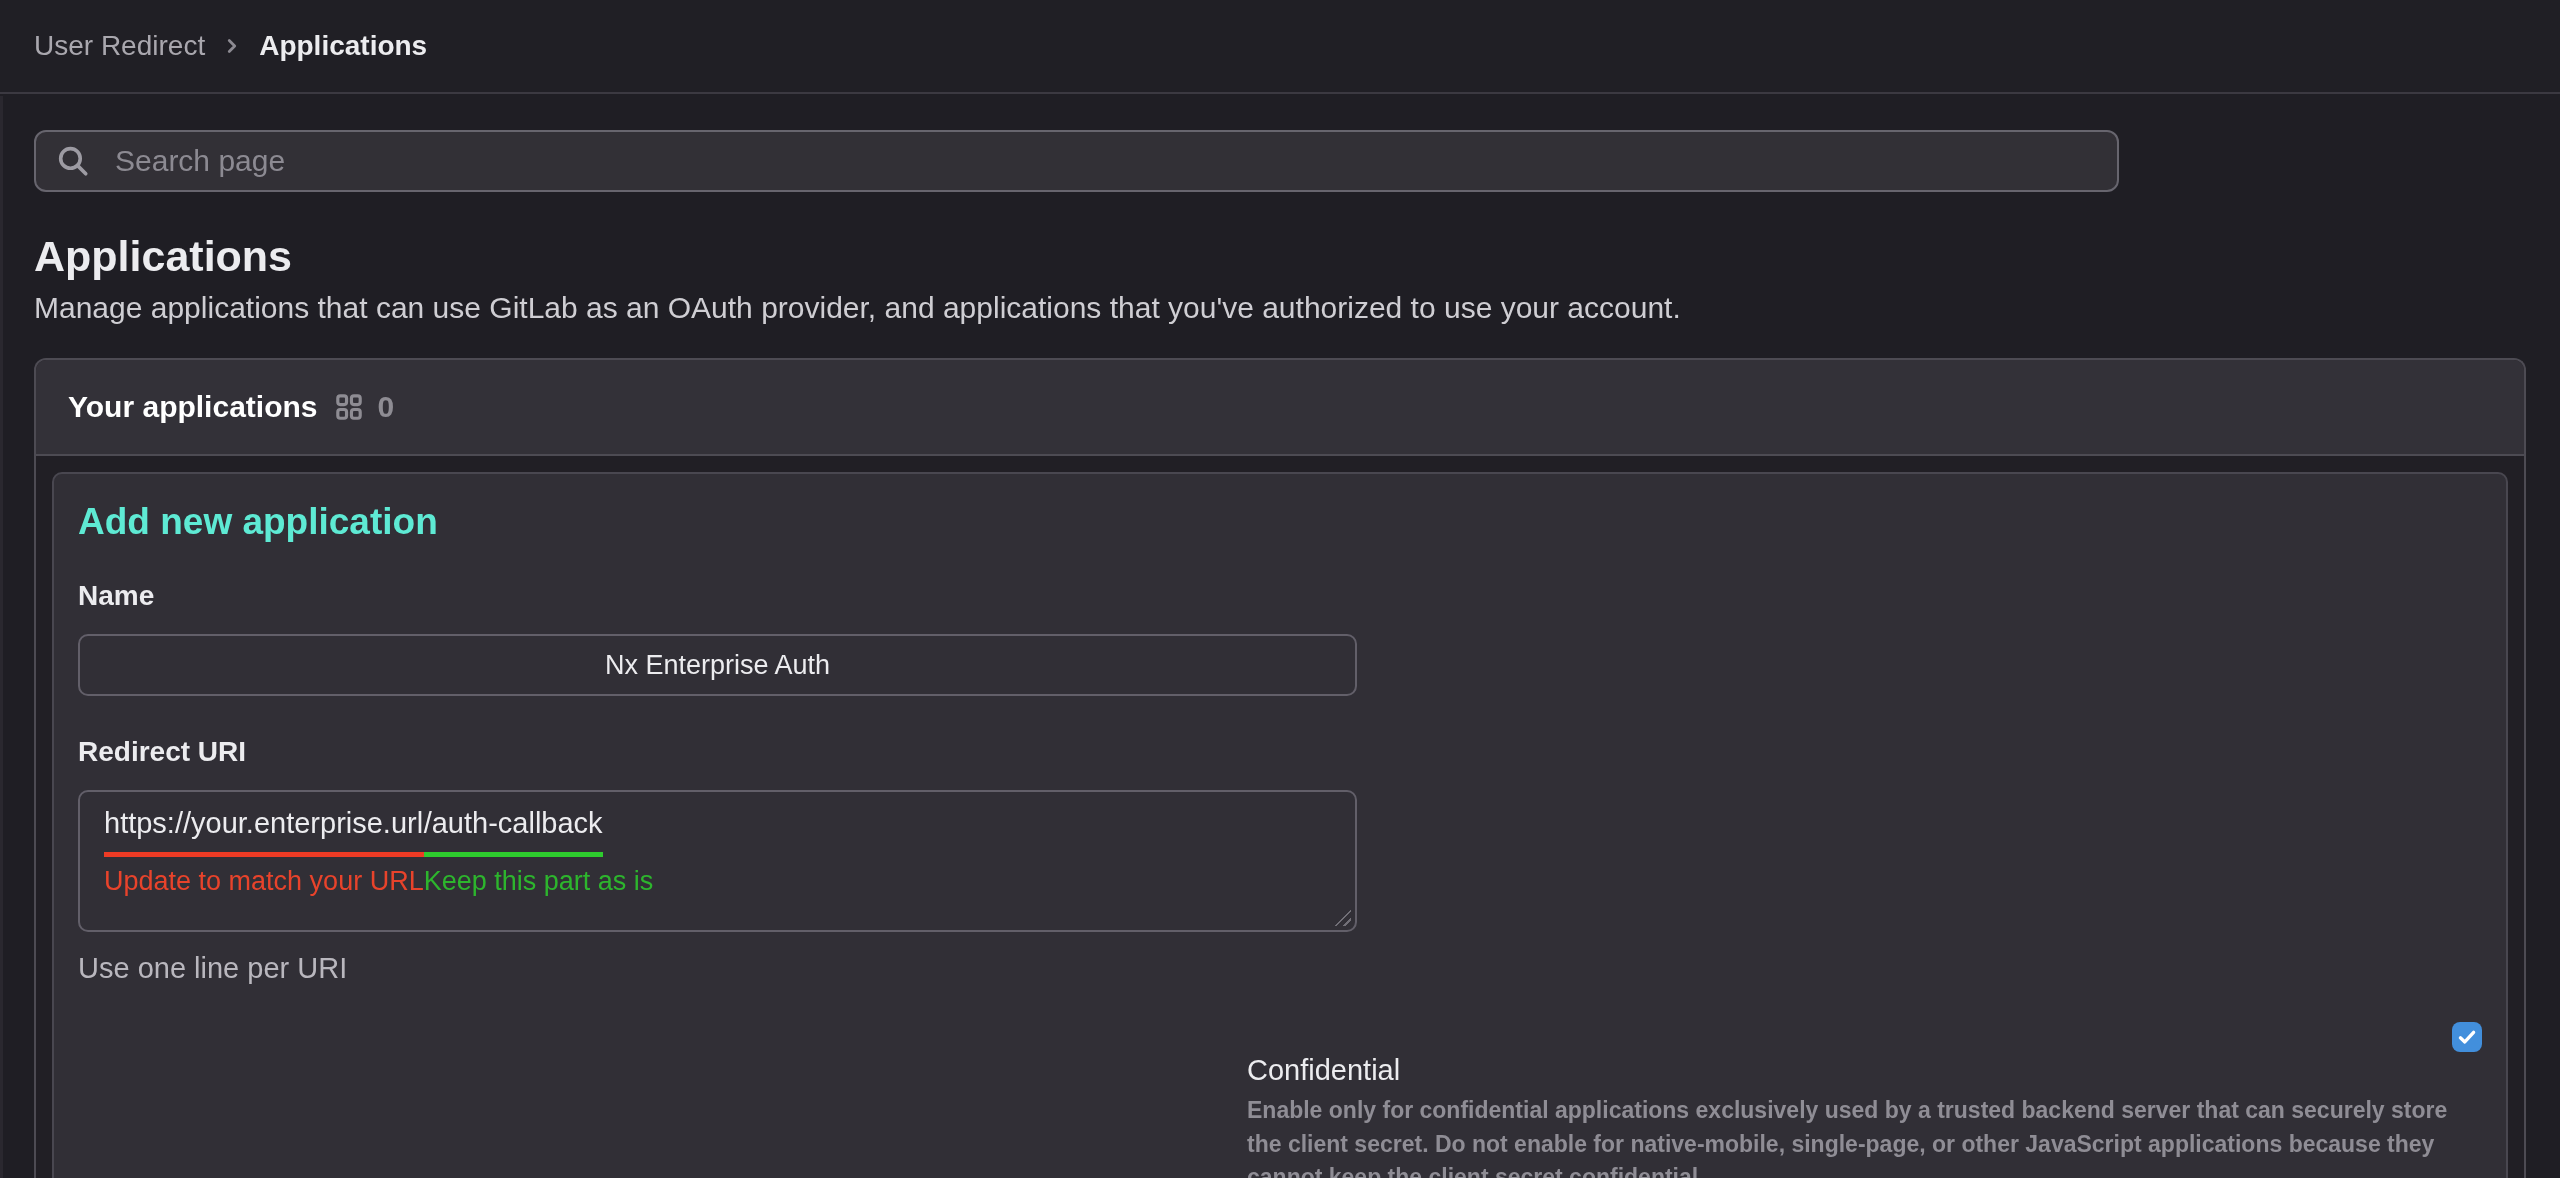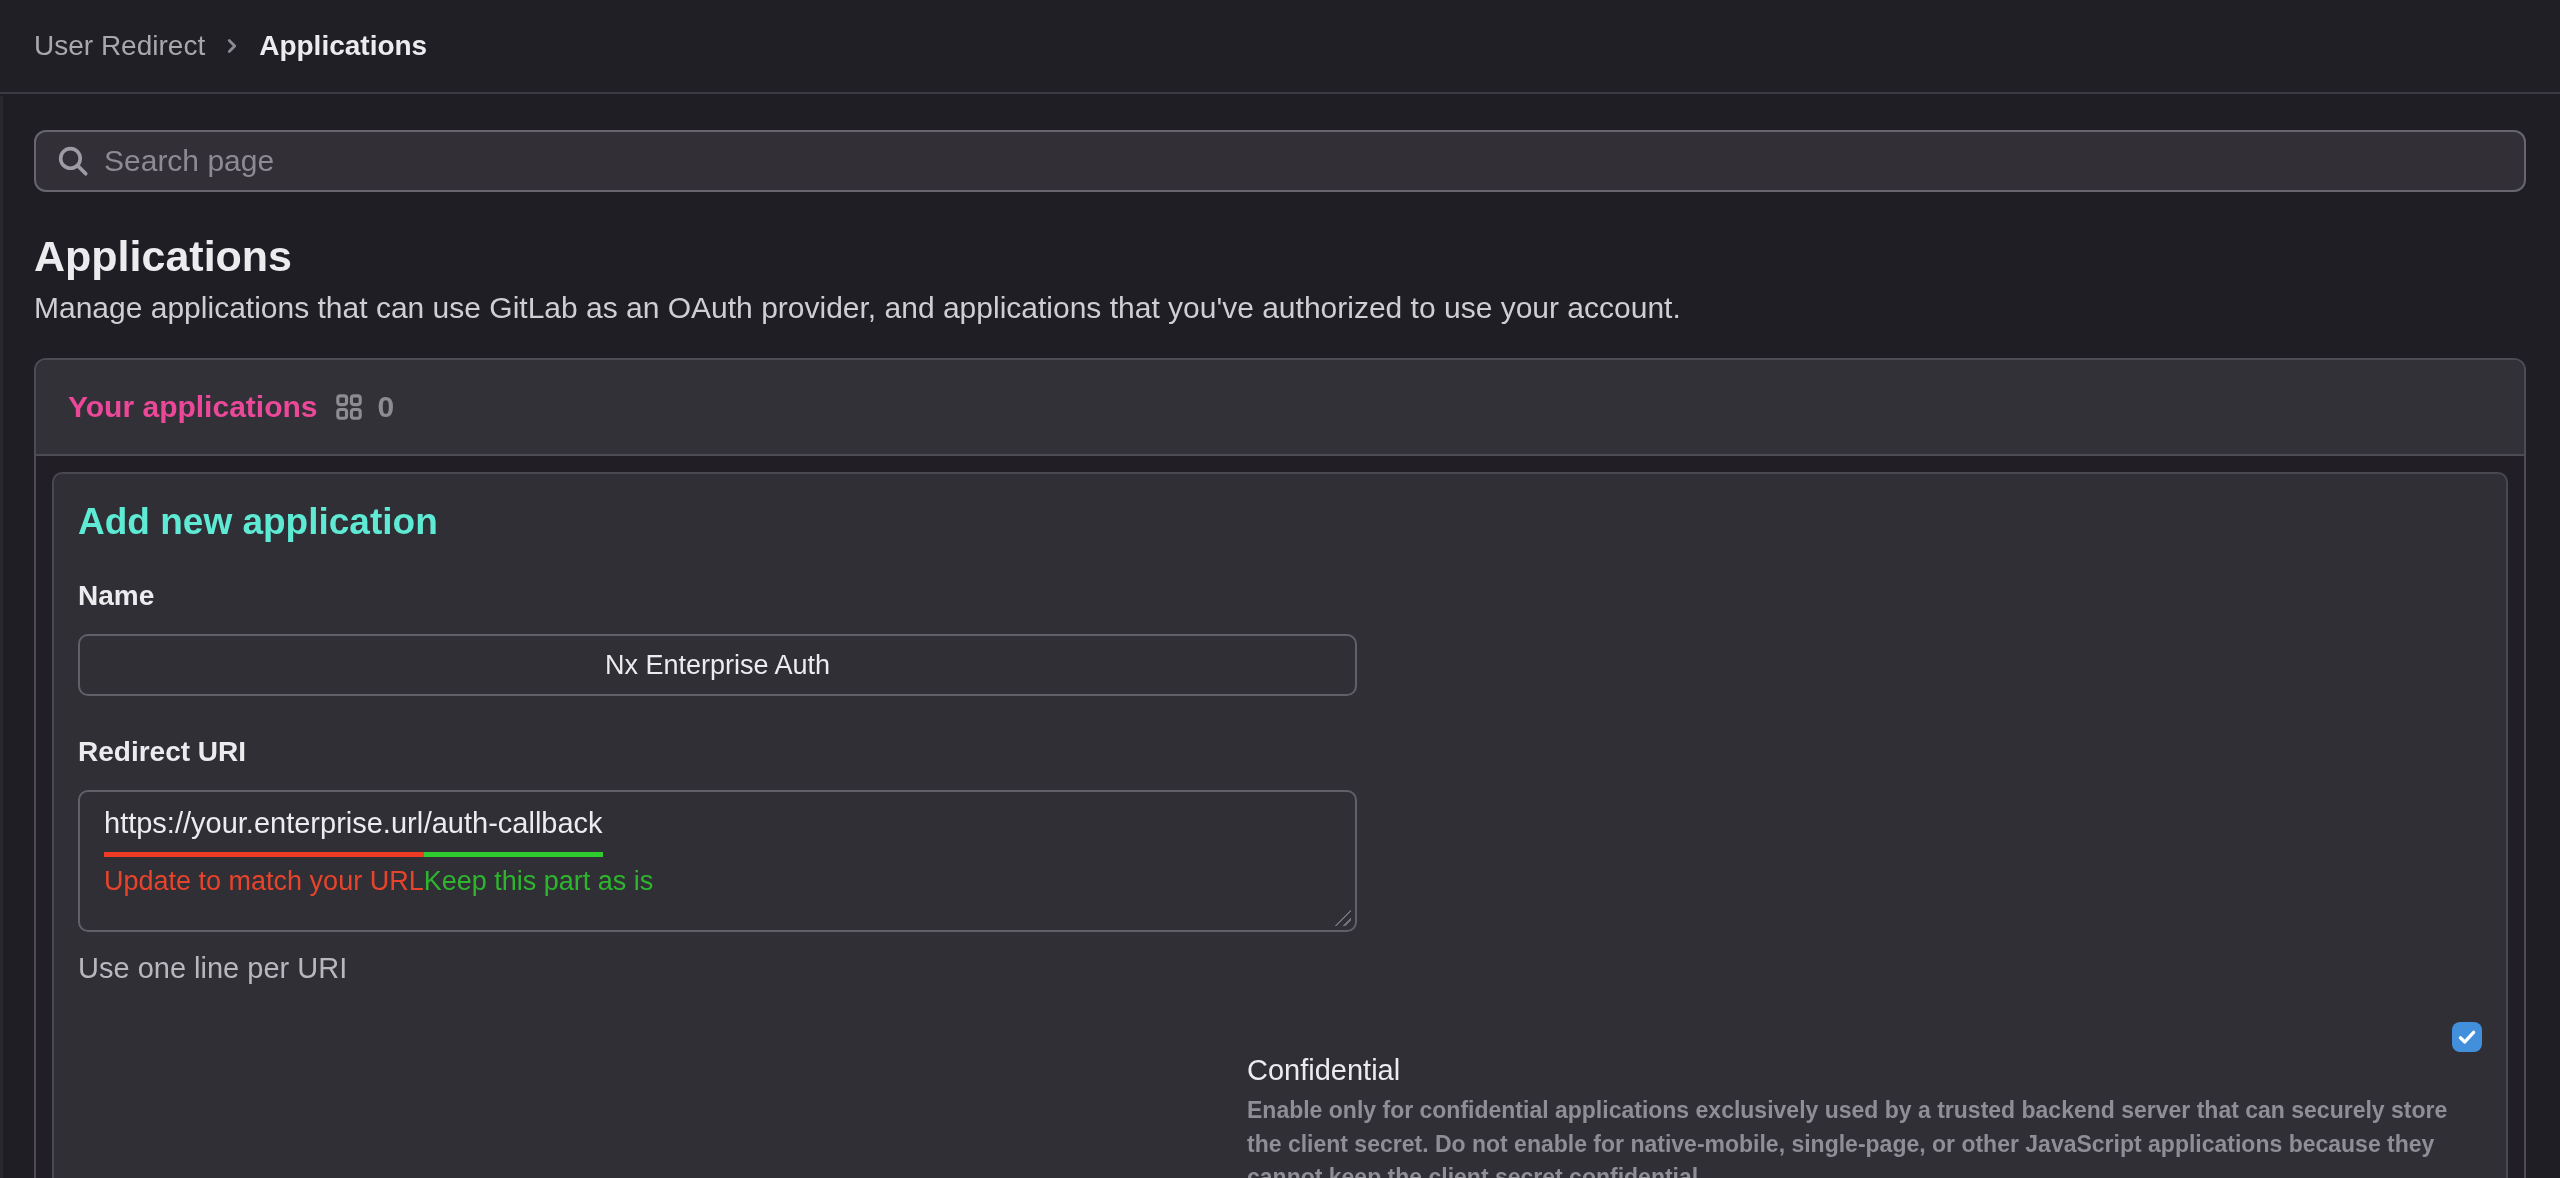--- a/index.html
+++ b/index.html
@@ -25,23 +25,23 @@
 
   .left-strip {
     position:absolute; left:0; top:96px; width:3px; height:1082px;
     background:#2a282f;
   }
 
   
   main { padding:0 34px; }
 
   .searchbar {
-    margin-top:36px; height:62px; width:2492px;
+    margin-top:36px; height:62px; width:2085px;
     background:#323036; border:2px solid #67656e; border-radius:12px;
-    display:flex; align-items:center; padding-left:20px; cursor:text;
+    display:flex; align-items:center; padding-left:20px; cursor:text;gap:11px;
   }
   .search-icon { width:34px; height:34px; stroke:#9d9ba3; stroke-width:1.7; fill:none; flex:0 0 auto; }
   .searchbar input {
     flex:1; background:transparent; border:none; outline:none;
     font-family:inherit; font-size:30px; color:#ececef;
     margin-left:14px; height:100%;
   }
   .searchbar input::placeholder { color:#8c8a92; }
 
   h1.page-title { margin-top:40px; font-size:43px; line-height:48px; font-weight:700; color:#ececef; }
@@ -53,21 +53,21 @@
     border:2px solid #4d4b53; border-bottom:none;
     border-radius:12px 12px 0 0;
     background:#211f25;
   }
   .panel-header {
     height:96px; background:#333138;
     border-bottom:2px solid #4d4b53;
     border-radius:10px 10px 0 0;
     display:flex; align-items:center; padding-left:32px; gap:14px;
   }
-  .panel-header h2 { font-size:30px; font-weight:700; color:#ec4899; }
+  .panel-header h2 { font-size:30px; font-weight:700; color:#ffffff; }
   .apps-grid-icon { width:28px; height:28px; stroke:#8e8c93; stroke-width:1.8; fill:none; margin-left:4px; }
   .apps-count { font-size:30px; font-weight:700; color:#8e8c93; }
   .panel-body { padding:16px; }
 
   
   .card {
     background:#312f36; border:2px solid #494750; border-radius:10px;
     padding:26px 24px 60px 24px; min-height:700px;
   }
   .card h3 { font-size:37px; line-height:44px; font-weight:700; color:#5eead4; }

